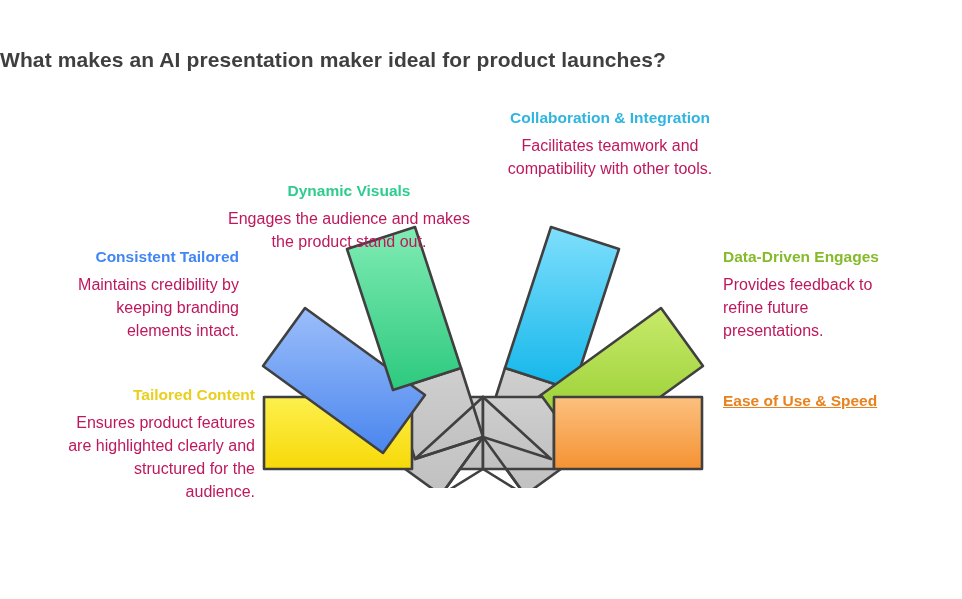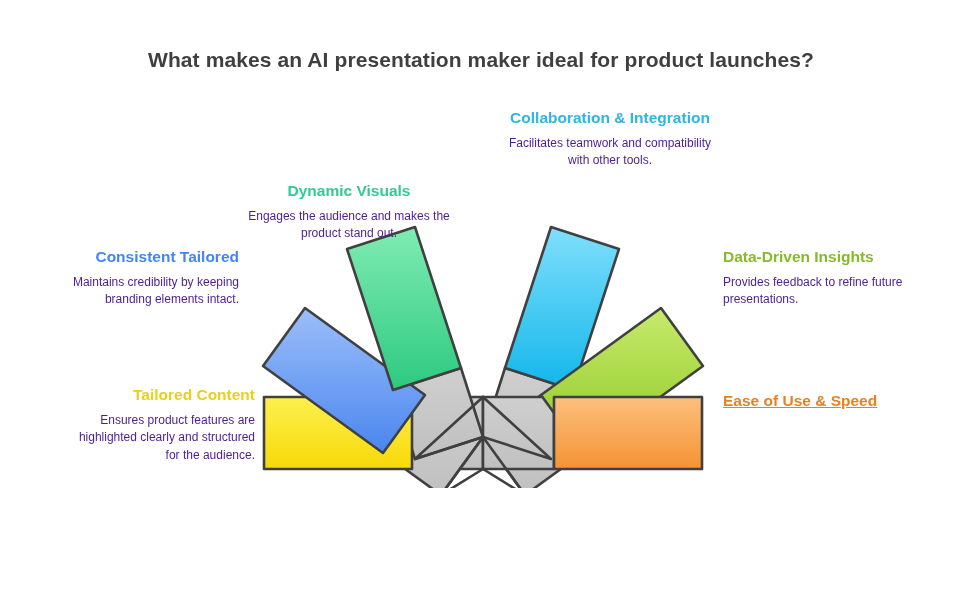--- a/index.html
+++ b/index.html
@@ -20,41 +20,40 @@
     width: 962px;
     height: 599px;
   }
 
   
   .page-title {
     position: absolute;
     left: 0;
     top: 48px;
     width: 962px;
-    text-align: center;
     font-size: 21px;
     font-weight: bold;
     color: #3f3f3f;
     letter-spacing: 0.1px;
   }
 
   
   .callout {
     position: absolute;
   }
   .callout .c-title {
     font-size: 15.5px;
     font-weight: bold;
     line-height: 1.32;
     margin-bottom: 7px;
   }
   .callout .c-desc {
-    font-size: 12px;
+    font-size: 16px;
     line-height: 1.42;
-    color: #4c1d95;
+    color: #be185d;
     font-weight: normal;
   }
   .align-right { text-align: right; }
   .align-left  { text-align: left; }
   .align-center { text-align: center; }
 
   
   #callout-dynamic-visuals       { left: 228px; top: 133px; width: 242px; margin-top: 48px; }
   #callout-collaboration         { left: 497px; top: 108px; width: 226px; }
   #callout-consistent-branding   { left: 62px;  top: 247px; width: 177px; }
@@ -158,21 +157,21 @@
     <div class="c-title" style="color:#2fb5e0;">Collaboration &amp; Integration</div>
     <div class="c-desc">Facilitates teamwork and compatibility with other tools.</div>
   </div>
 
   <div class="callout align-right" id="callout-consistent-branding">
     <div class="c-title" style="color:#4285f4;">Consistent Tailored</div>
     <div class="c-desc">Maintains credibility by keeping branding elements intact.</div>
   </div>
 
   <div class="callout align-left" id="callout-data-driven">
-    <div class="c-title" style="color:#85bb2a;">Data-Driven Insights</div>
+    <div class="c-title" style="color:#85bb2a;">Data-Driven Engages</div>
     <div class="c-desc">Provides feedback to refine future presentations.</div>
   </div>
 
   <div class="callout align-right" id="callout-tailored-content">
     <div class="c-title" style="color:#e9cf1e;">Tailored Content</div>
     <div class="c-desc">Ensures product features are highlighted clearly and structured for the audience.</div>
   </div>
 
   <div class="callout align-left" id="callout-ease-of-use">
     <div class="c-title" style="color:#e8821e;text-decoration:underline;">Ease of Use &amp; Speed</div>

